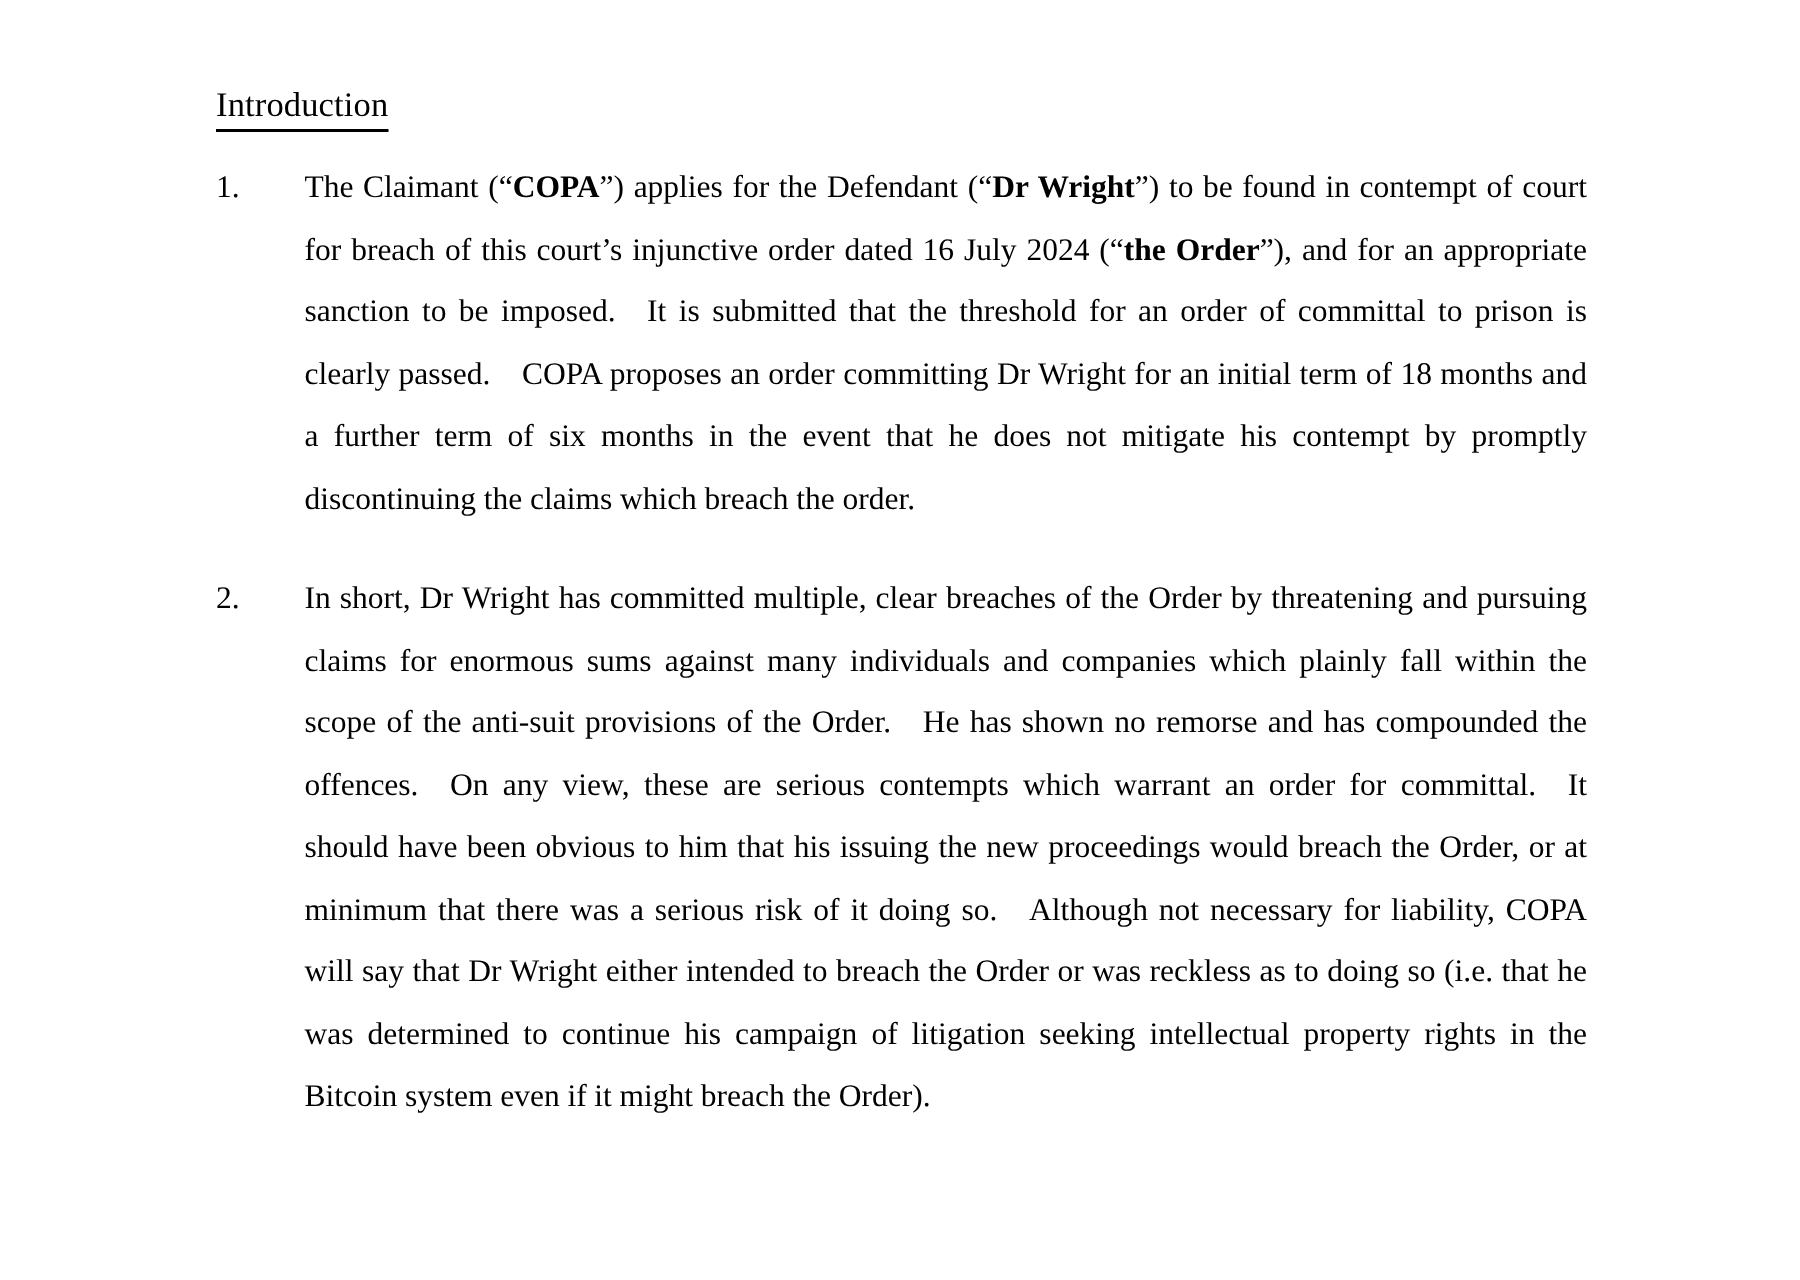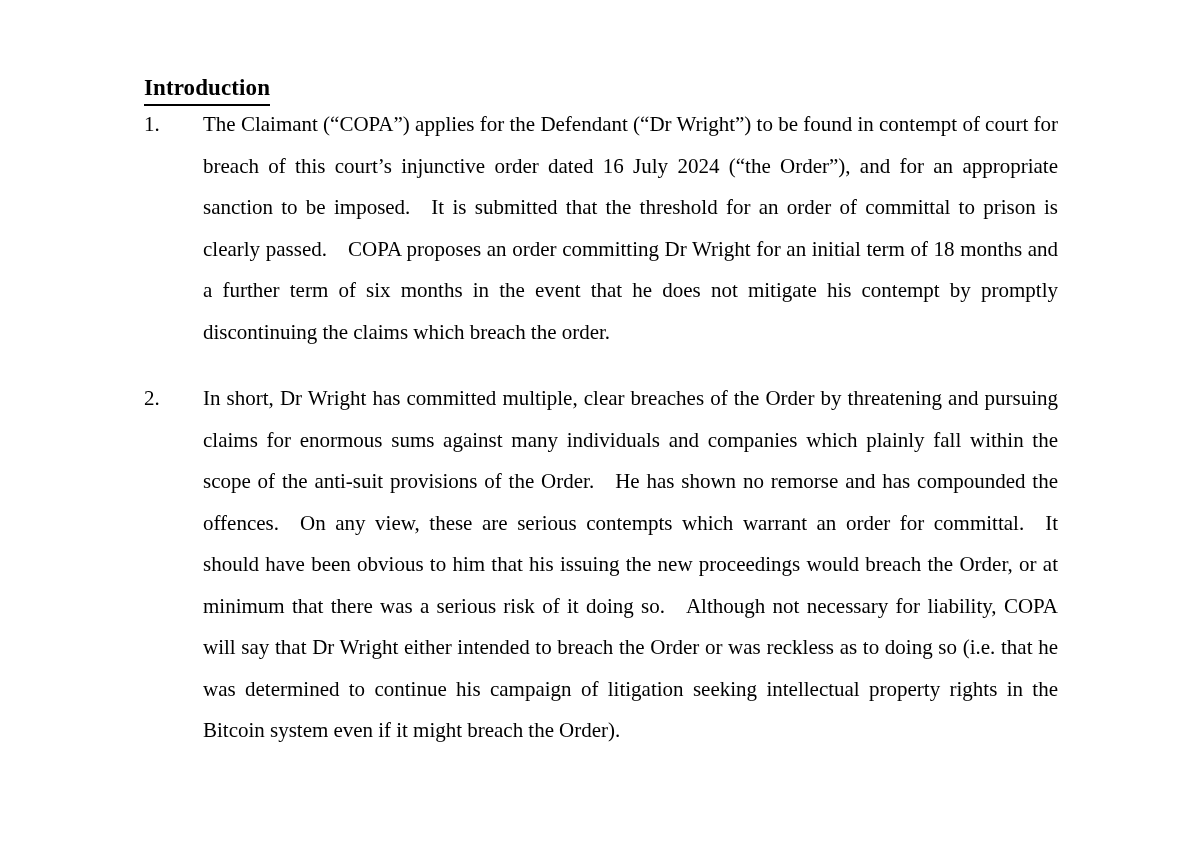--- a/index.html
+++ b/index.html
@@ -19,23 +19,23 @@
     width: 1200px;
     height: 853px;
     box-sizing: border-box;
     overflow: hidden;
   }
 
   
   .doc-heading {
     position: absolute;
     left: 144px;
-    top: 58px;
+    top: 40px;
     font-size: 23px;
-    font-weight: bold;
+    font-weight: normal;
     line-height: 30px;
     letter-spacing: 0.1px;
   }
   .doc-heading .heading-text {
     display: inline-block;
     border-bottom: 2.5px solid #000;
     padding-bottom: 1px;
   }
 
   
@@ -65,21 +65,21 @@
   .para-text {
     display: block;
     font-size: 21px;
     line-height: 41.5px;
     text-align: justify;
     text-justify: inter-word;
     word-spacing: -0.1px;
     hyphens: none;
   }
 
-  b, strong { font-weight: normal; margin-top: 36px; }
+  b, strong { font-weight: bold; margin-top: 36px; }
 </style>
 </head>
 <body>
 
 <div class="page">
 
   <h1 class="doc-heading">
     <span class="heading-text">Introduction</span>
   </h1>
 

